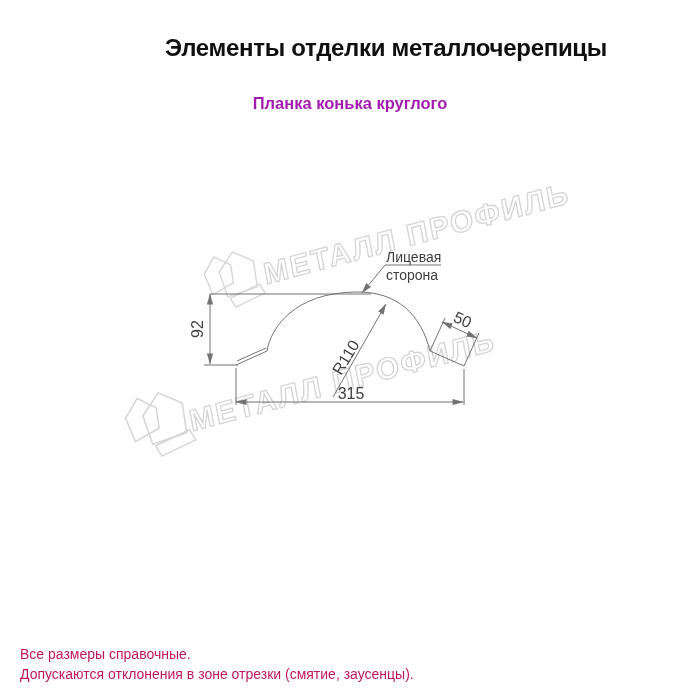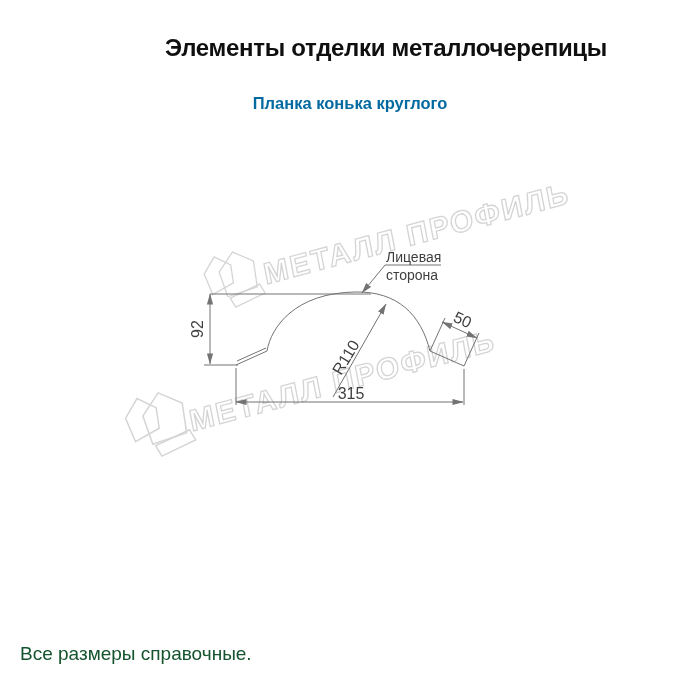--- a/index.html
+++ b/index.html
@@ -13,30 +13,30 @@
   .title{
     position:absolute;top:22px;left:0;width:700px;
     margin:12px;text-align:center;
     font-size:24px;font-weight:bold;letter-spacing:-0.3px;
     color:#0f0f0f;
     padding-left:24px;
   }
   .subtitle{
     position:absolute;top:94px;left:0;width:700px;
     text-align:center;font-weight:bold;font-size:16.5px;line-height:19px;
-    color:#0369a1;
+    color:#a21caf;
   }
   .drawing-svg{position:absolute;left:0;top:0;}
   .drawing-svg text{font-family:"Liberation Sans", sans-serif;}
   .dim-text{font-size:16px;}
   .face-text{font-size:14px;}
   .wm-text{font-size:30px;font-weight:bold;letter-spacing:2px;}
   .notes{
     position:absolute;left:20px;top:644px;
-    font-size:19px;line-height:20px;color:#14532d;
+    font-size:14px;line-height:20px;color:#be185d;
   }
 </style>
 </head>
 <body>
 
 <div class="page">
 
   <h1 class="title">Элементы отделки металлочерепицы</h1>
 
   <div class="subtitle">
@@ -108,15 +108,16 @@
       <text class="dim-text" x="351" y="399" text-anchor="middle">315</text>
 
       <text class="dim-text" x="462" y="321" text-anchor="middle" dominant-baseline="middle" transform="rotate(25 462 321)">50</text>
 
       <text class="dim-text" x="347" y="358" text-anchor="middle" dominant-baseline="middle" transform="rotate(-59 347 358)">R110</text>
     </g>
   </svg>
 
   <div class="notes">
     <div>Все размеры справочные.</div>
+    <div>Допускаются отклонения в зоне отрезки (смятие, заусенцы).</div>
   </div>
 
 </div>
 
 </body></html>

